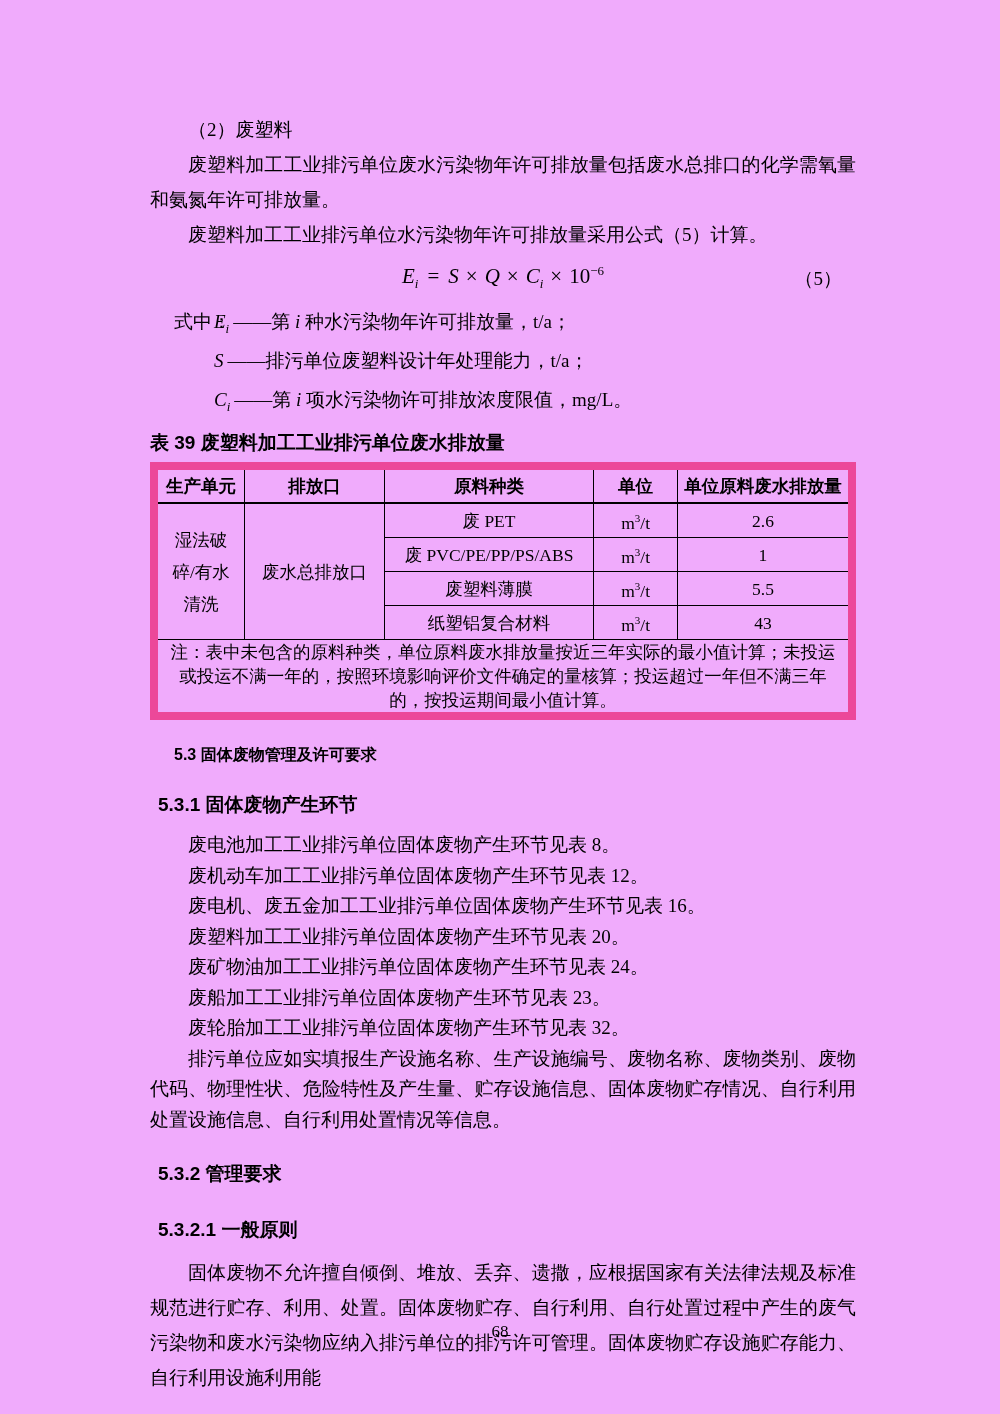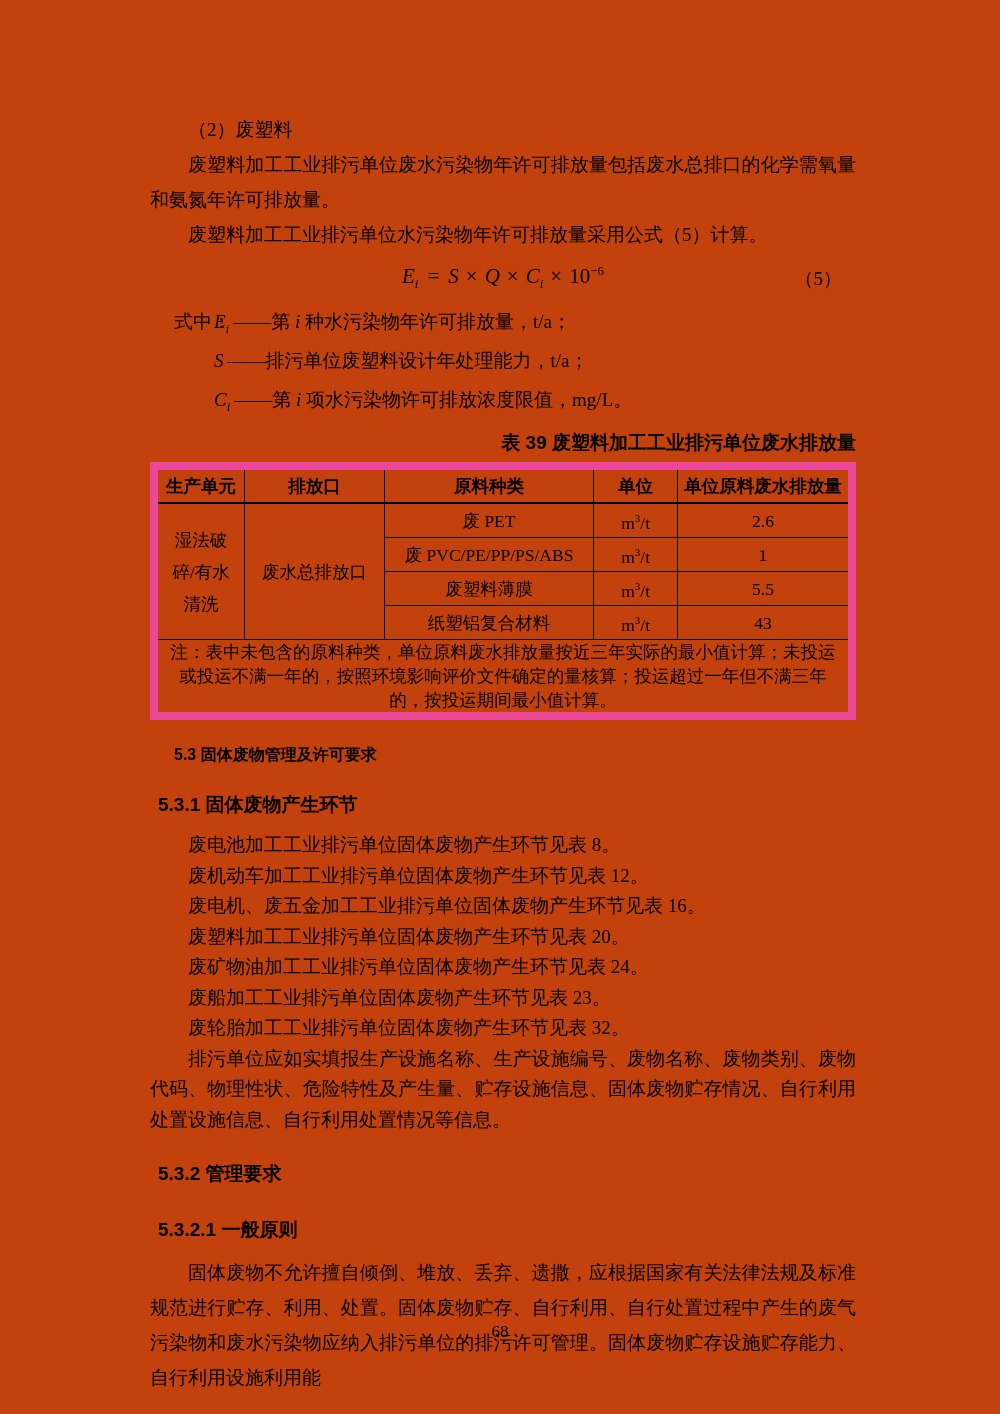--- a/index.html
+++ b/index.html
@@ -1,20 +1,20 @@
 <!DOCTYPE html>
 <html><head>
 <meta charset="utf-8">
 <style>
   html,body { margin:0; padding:0; background:#e8e8e8; }
   .page {
     position:relative;
     width:1000px; height:1414px;
     margin:0 auto;
-    background:#c2410c;
+    background:#f0abfc;
     font-family:"Liberation Serif","DejaVu Serif",serif;
     color:#000;
     overflow:hidden;
   }
   .content { padding:112px 144px 0 150px; }
 
   .para {
     font-size:19px; line-height:35px;
     text-indent:2em; text-align:justify;
     margin:0;
@@ -41,21 +41,21 @@
   .where-line { position:relative; padding-left:64px; }
   .where-prefix { position:absolute; left:24px; top:0; }
   .where-sym i, .where-desc i { font-style:italic; }
   .where-sym sub { font-size:13px; font-style:italic; }
   .where-sym { margin-right:4px; }
 
   
   .tbl-title {
     font-family:"Liberation Sans","DejaVu Sans",sans-serif;
     font-weight:bold; font-size:19px;
-    text-align:right; margin:8px 0 6px 0;
+    text-align:left; margin:8px 0 6px 0;
   }
   table.t39 {
     width:100%; border-collapse:collapse;
     border:8px solid #ec4899;
     font-size:17.5px;
   }
   table.t39 th {
     font-family:"Liberation Sans","DejaVu Sans",sans-serif;
     font-weight:bold; font-size:17.5px;
     border:1px solid #000; border-bottom:2px solid #000;

